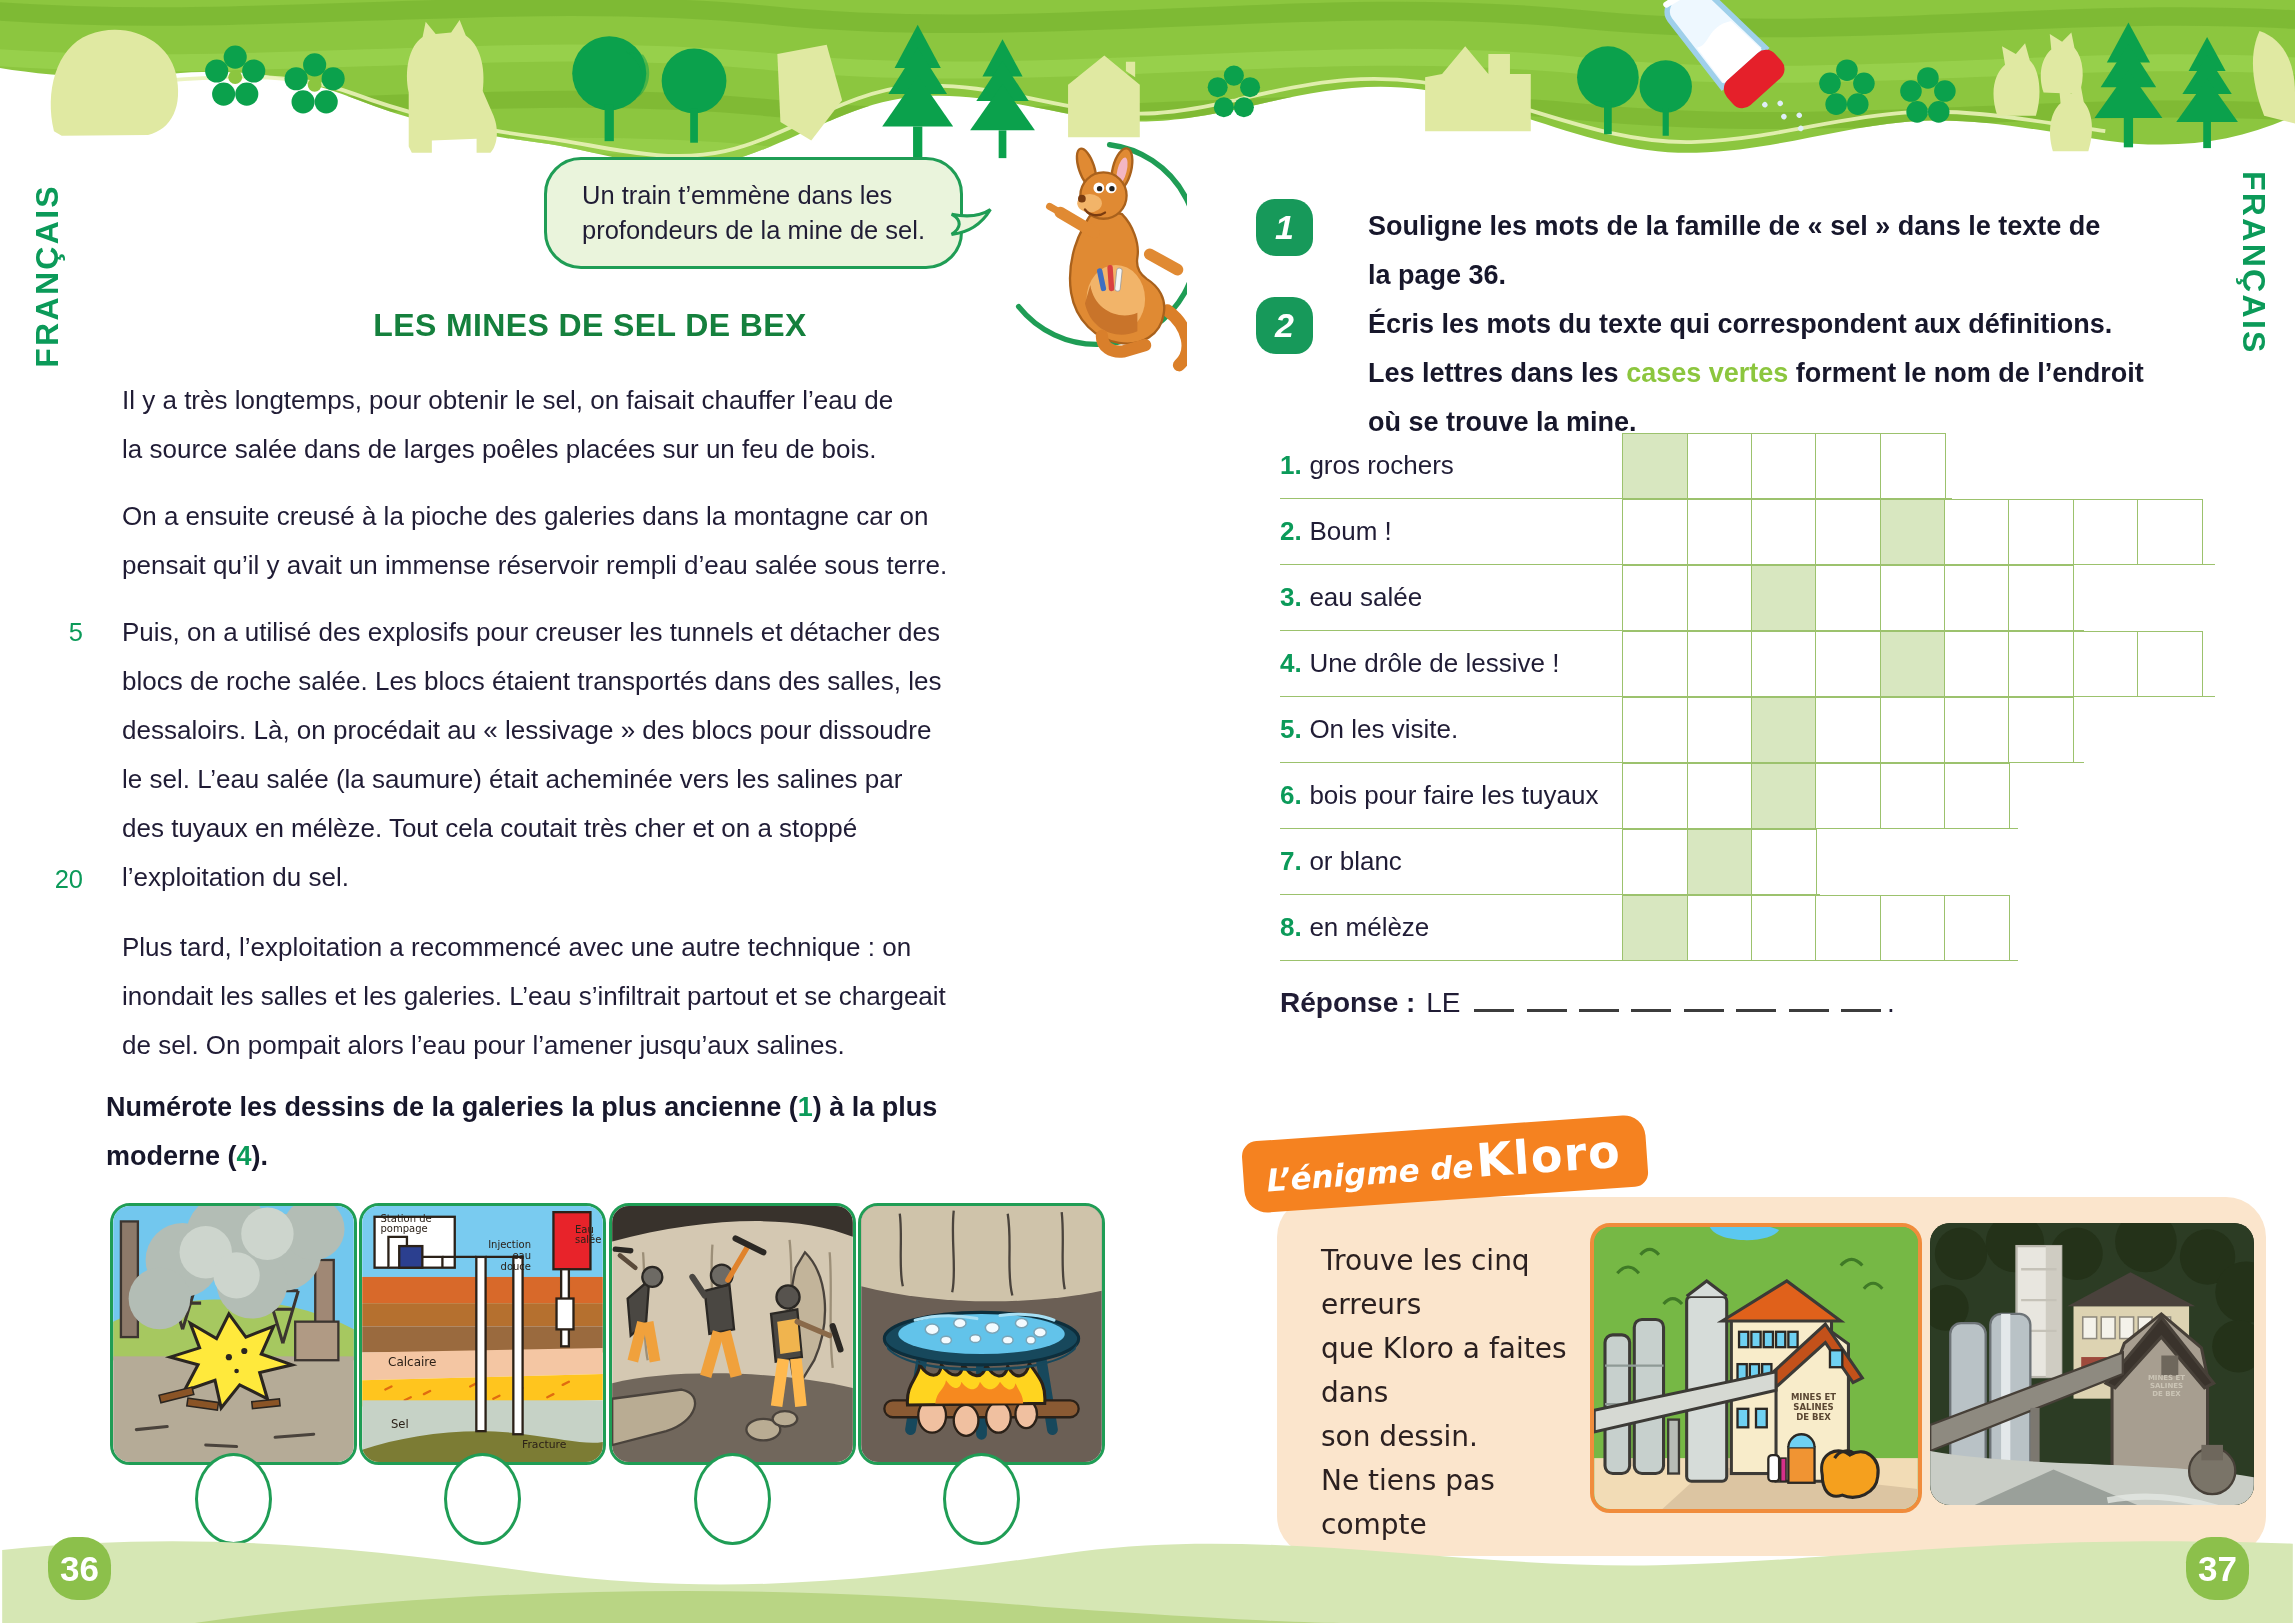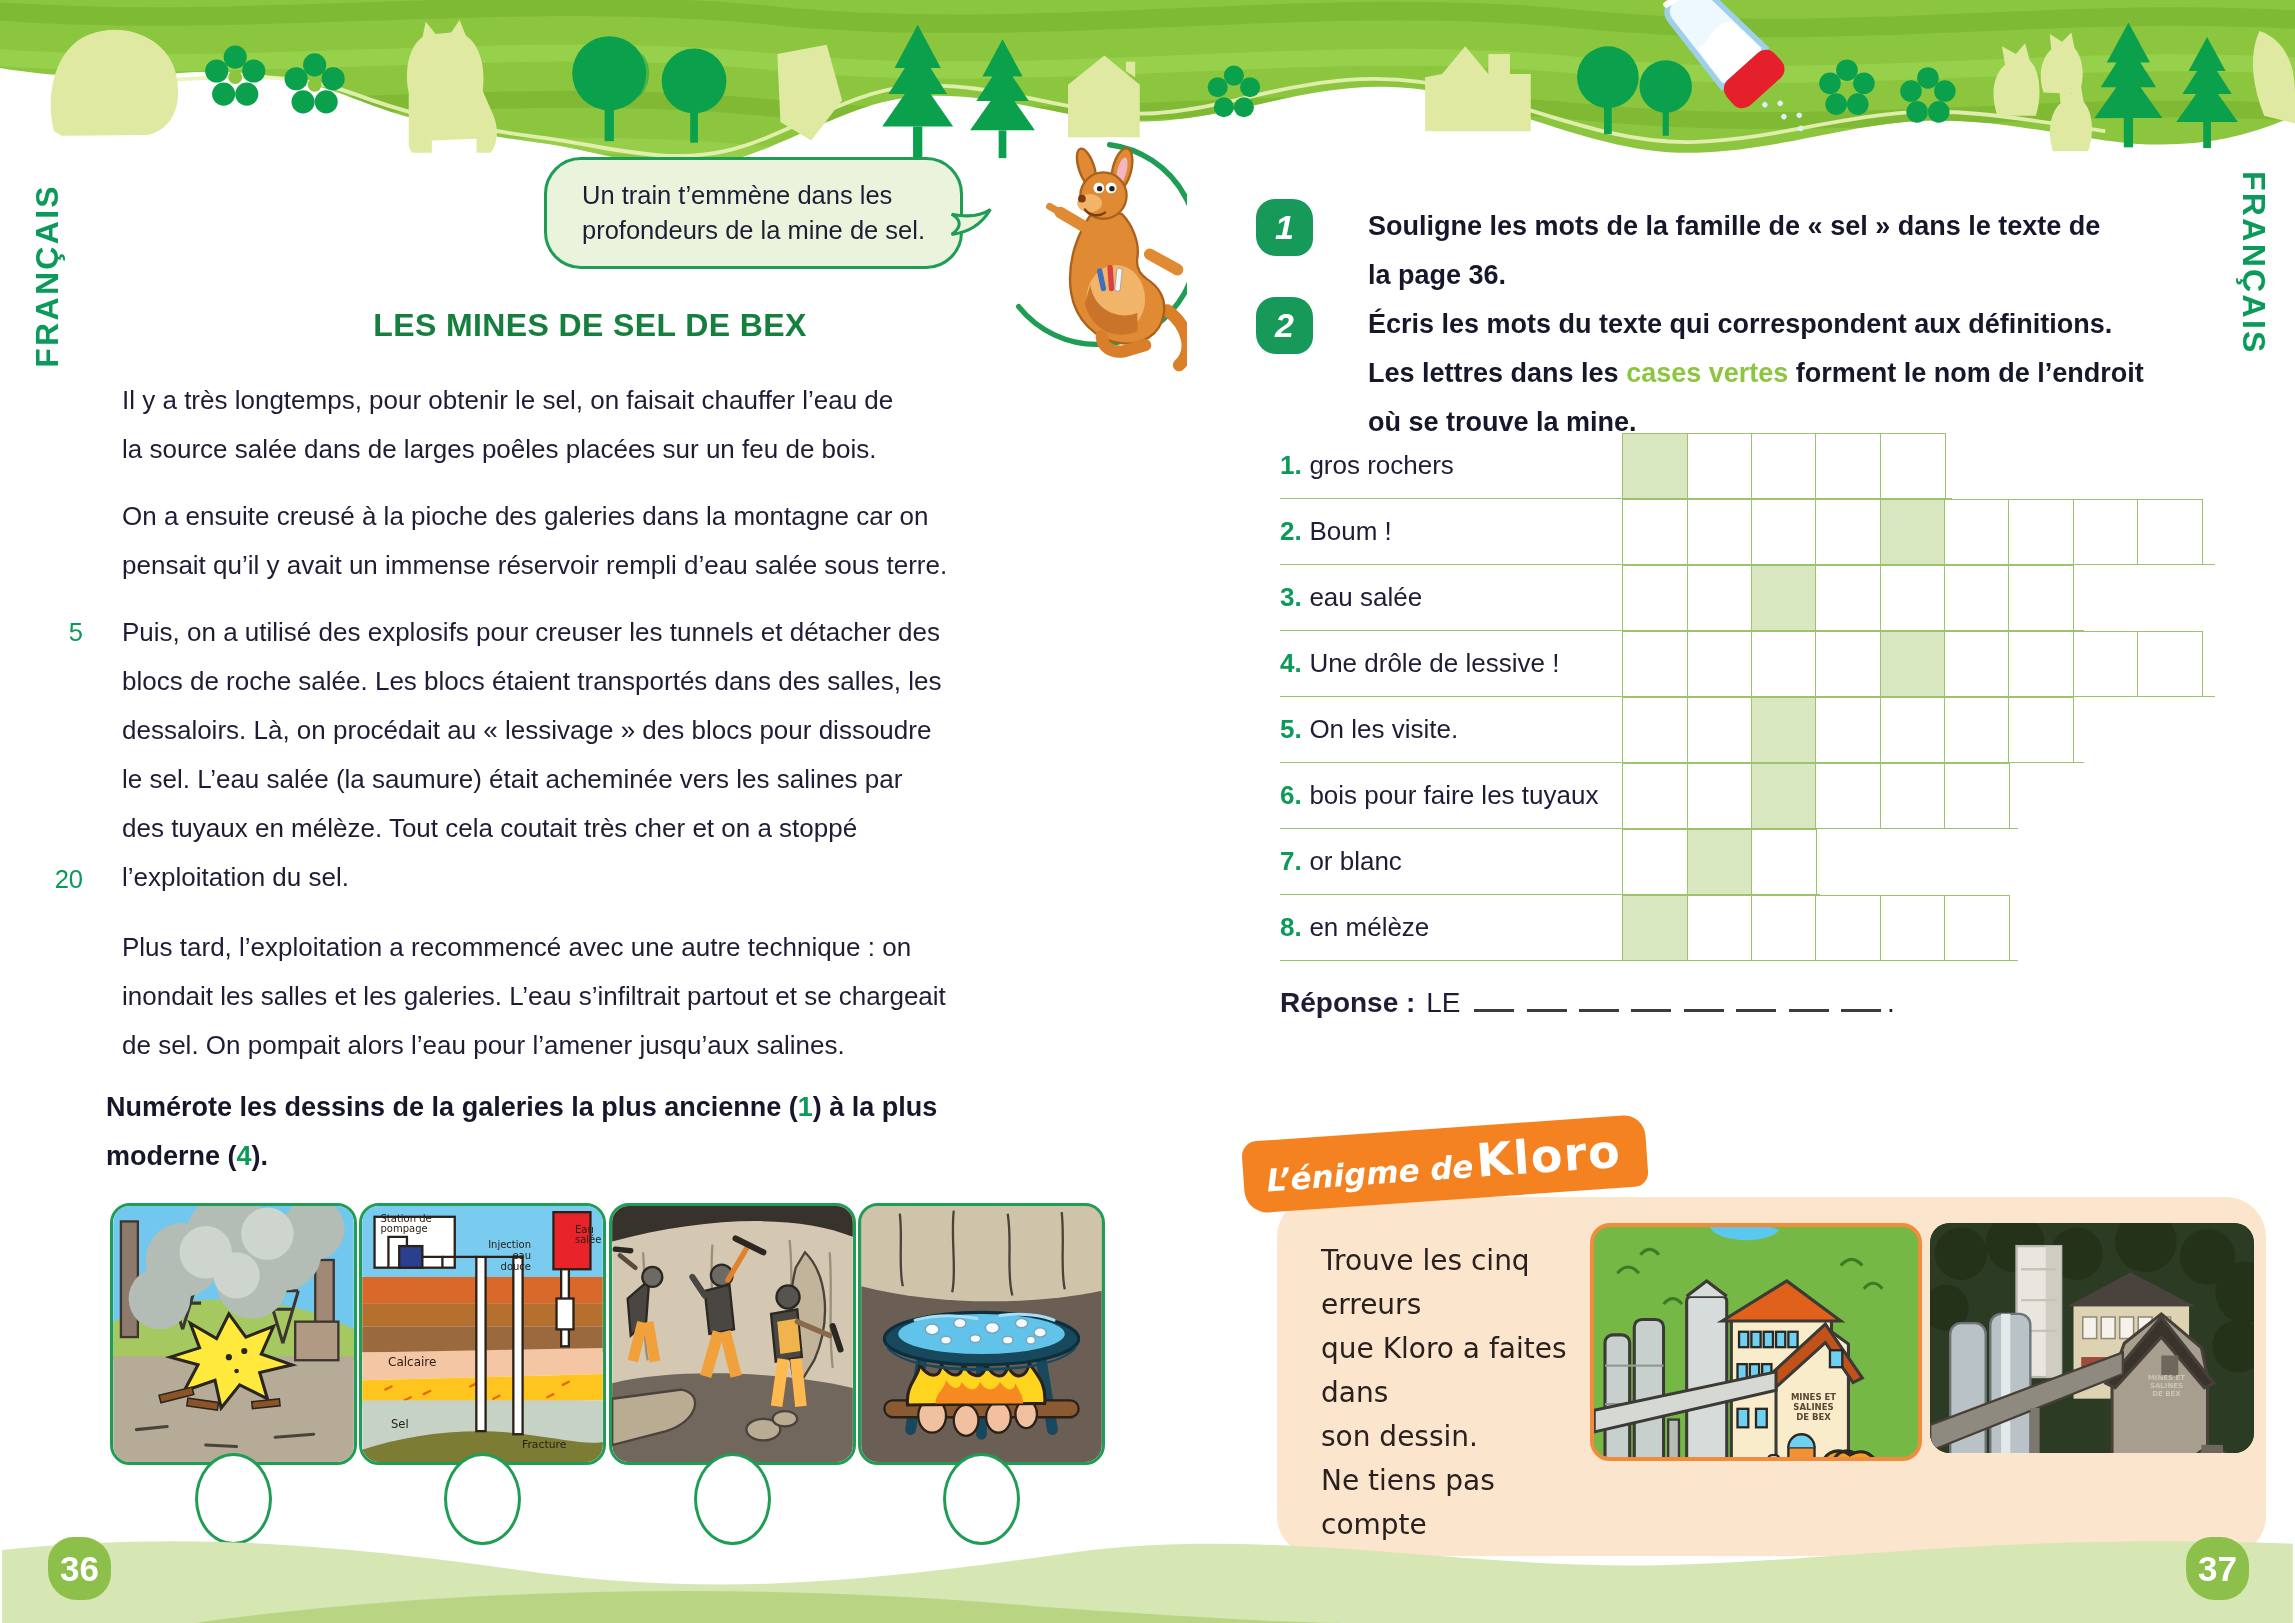--- a/index.html
+++ b/index.html
@@ -44,21 +44,21 @@
   .rep-label{font-weight:bold;margin-right:10.8px;}
   .blank{display:inline-block;width:40px;height:23px;border-bottom:3.1px solid #3c3c3c;margin:0 6.2px;}
   
   .kloro-panel{position:absolute;left:1277px;top:1197px;width:989px;height:359px;background:#fbe5cc;border-radius:40px;}
   .kloro-ribbon{position:absolute;left:1243px;top:1128px;padding:7.7px 26px 10.8px 23px;background:#f58220;
                 border-radius:15.4px 21.6px 14px 23px;transform:rotate(-4deg);color:#fff;}
   .kr-small{font-size:31px;font-weight:bold;font-style:italic;font-family:"DejaVu Sans",sans-serif;}
   .kr-big{font-size:46px;font-weight:bold;font-family:"DejaVu Sans",sans-serif;letter-spacing:1.5px;}
   .kloro-text{position:absolute;left:1321px;top:1239px;width:270px;font-size:28px;line-height:44px;color:#2b2020;
               font-family:"DejaVu Sans",sans-serif;}
-  .kcard{position:absolute;top:1223px;width:324px;height:230px;border-radius:20px;overflow:hidden;}
+  .kcard{position:absolute;top:1223px;width:324px;height:282px;border-radius:20px;overflow:hidden;}
   .kcard.drawing{left:1590px;border:4.6px solid #f08c3c;background:#76b845;}
   .kcard.photo{left:1930px;background:#25331f;}
   .ktext{position:absolute;text-align:center;font-weight:bold;font-family:"DejaVu Sans",sans-serif;}
   
   .pagebadge{position:absolute;width:63px;height:63px;background:#8cc04b;border-radius:40% 45% 42% 46%;
              color:#fff;font-weight:bold;font-size:35px;display:flex;align-items:center;justify-content:center;}
 </style>
 </head>
 <body>
 

